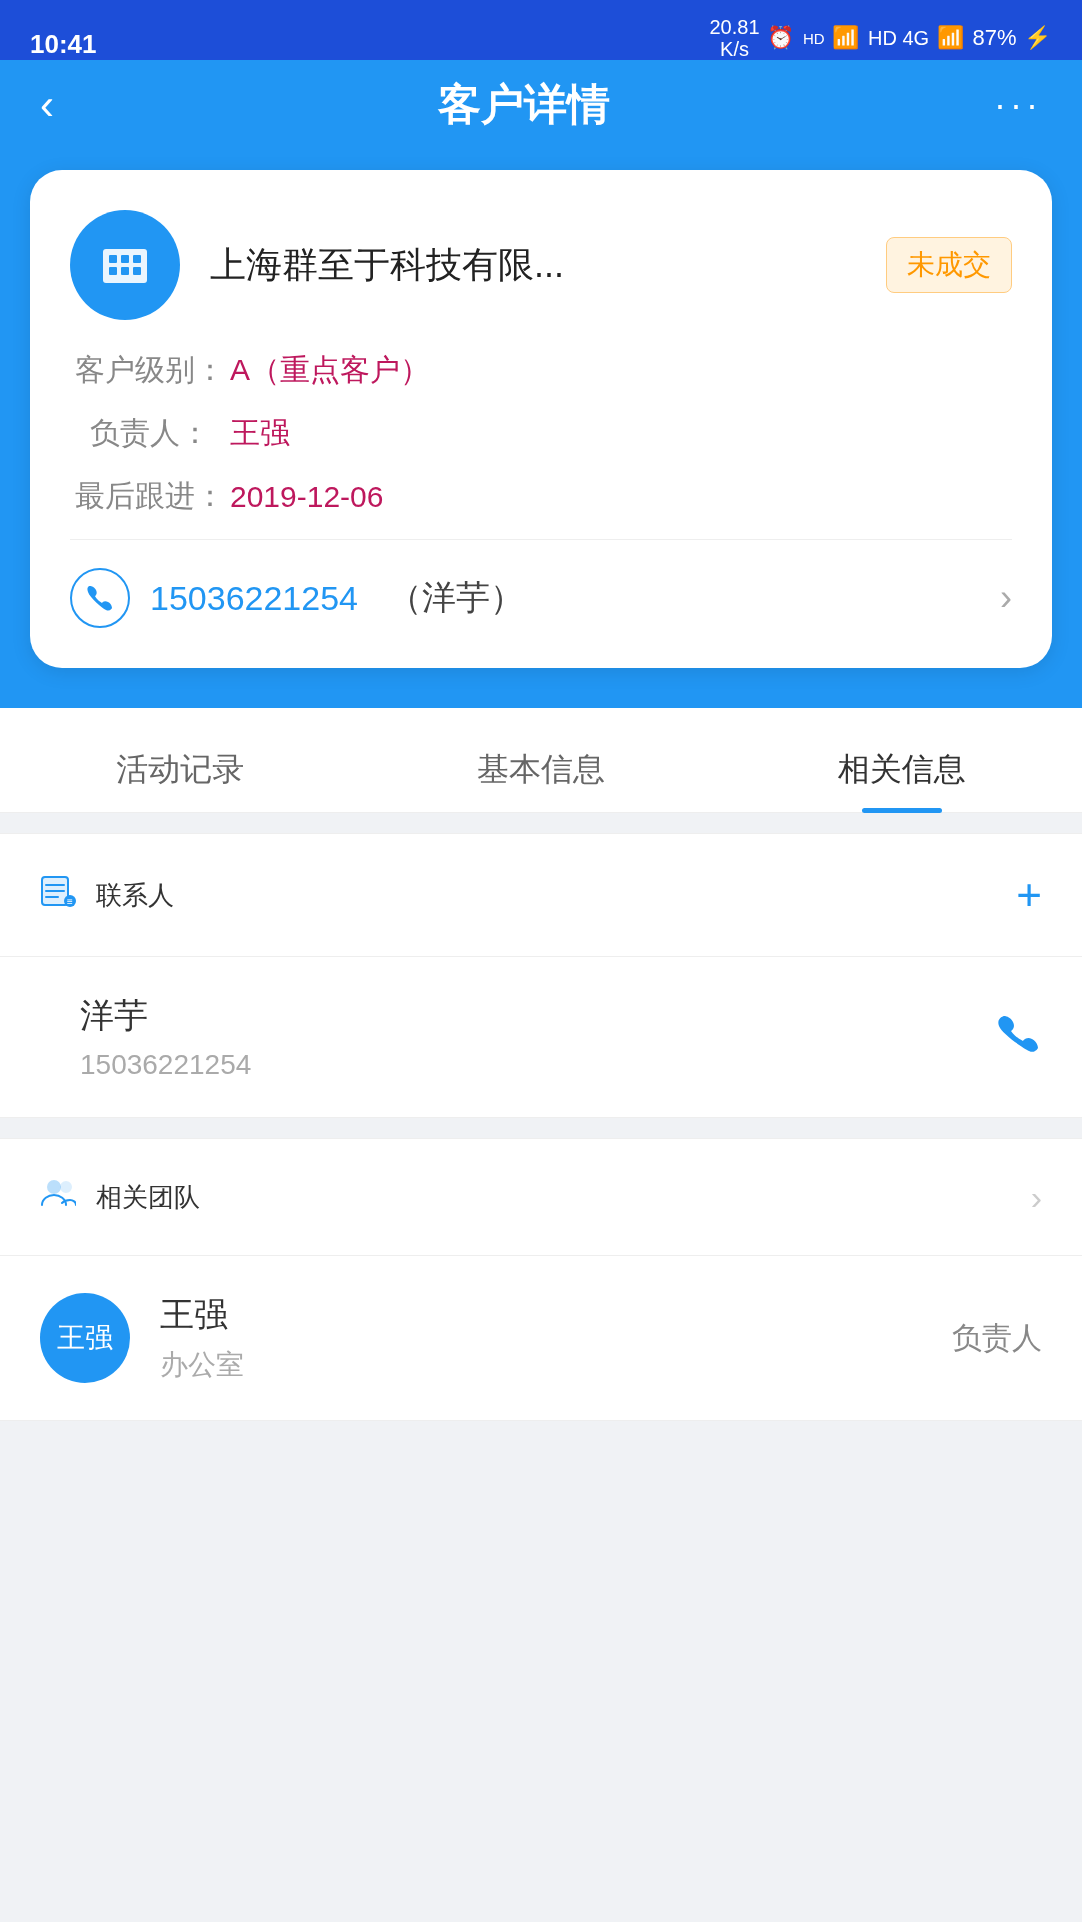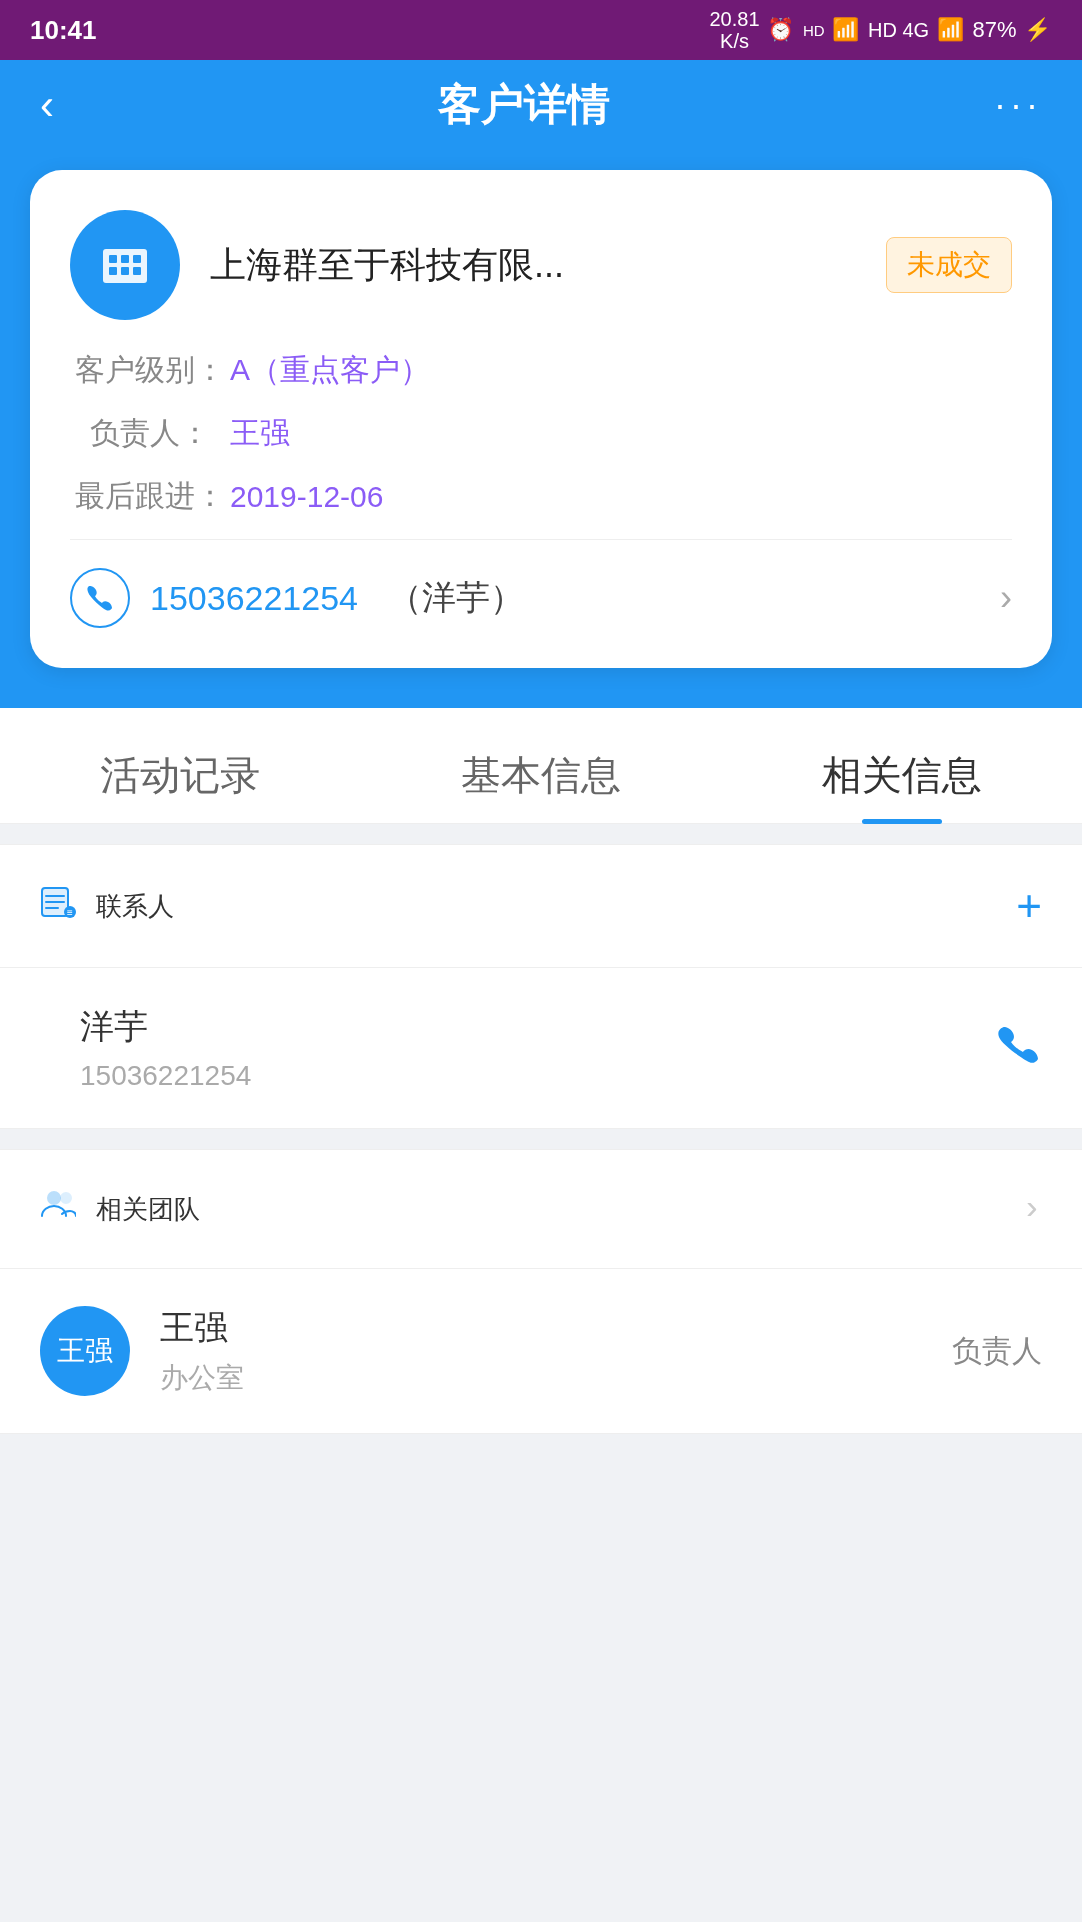--- a/index.html
+++ b/index.html
@@ -7,24 +7,24 @@
     body {
       width: 1082px;
       min-height: 1922px;
       font-family: -apple-system, 'PingFang SC', 'Helvetica Neue', sans-serif;
       background: #f0f2f5;
       overflow-x: hidden;
     }
 
     
     .status-bar {
-      background: #701a75;
+      background: #1d4ed8;
       height: 60px;
       display: flex;
-      align-items: center;
+      align-items: flex-end;
       justify-content: space-between;
       padding: 0 30px;
       color: white;
       font-size: 26px;
       font-weight: 500;
     }
     .status-bar .time { font-weight: 600; }
     .status-bar .right-icons { display: flex; align-items: center; gap: 8px; font-size: 22px; }
 
     
@@ -104,21 +104,21 @@
       margin-bottom: 22px;
       font-size: 30px;
     }
     .info-label {
       color: #888;
       width: 160px;
       flex-shrink: 0;
       text-align: center;
     }
     .info-value {
-      color: #8b5cf6;
+      color: #be185d;
     }
 
     .phone-row {
       display: flex;
       align-items: center;
       justify-content: space-between;
       border-top: 1px solid #eee;
       padding-top: 28px;
       margin-top: 10px;
     }
@@ -155,21 +155,21 @@
     .tabs-container {
       background: white;
       display: flex;
       justify-content: space-around;
       align-items: center;
       padding: 20px 0 0;
       border-bottom: 1px solid #eee;
       position: relative;
     }
     .tab {
-      font-size: 40px;
+      font-size: 32px;
       color: #666;
       padding: 20px 40px;
       cursor: pointer;
       position: relative;
     }
     .tab.active {
       color: #333;
       font-weight: 500;
     }
     .tab.active::after {
@@ -246,21 +246,20 @@
     }
     .call-btn {
       color: #2196f3;
       font-size: 44px;
       cursor: pointer;
     }
 
     
     .team-section {
       margin-top: 20px;
-      font-family: Liberation Mono, monospace;
     }
 
     
     .team-member-item {
       background: white;
       padding: 36px 40px;
       display: flex;
       align-items: center;
       gap: 30px;
       border-bottom: 1px solid #eee;

